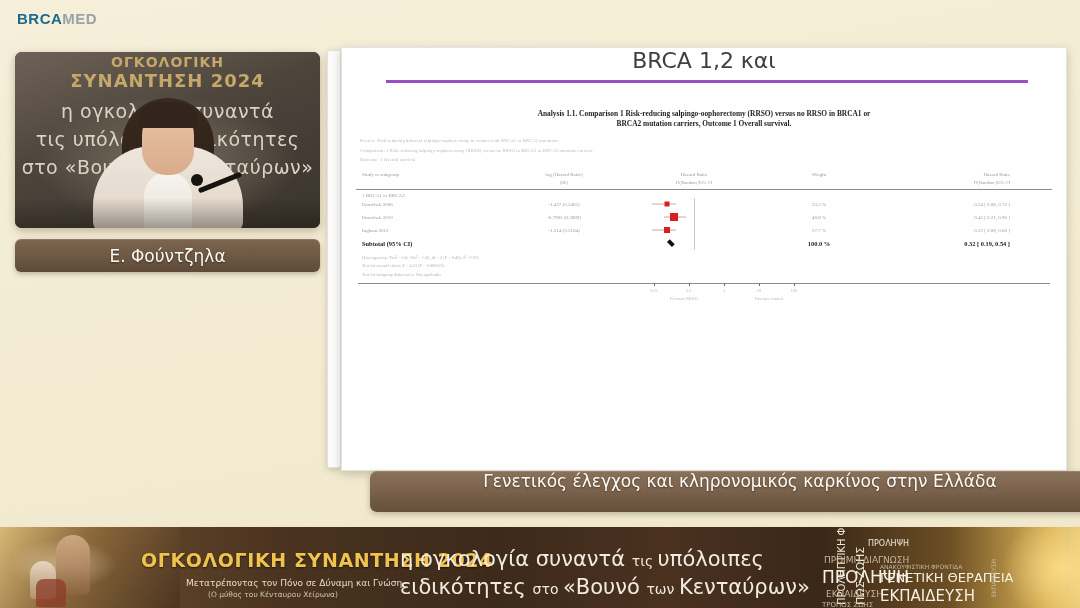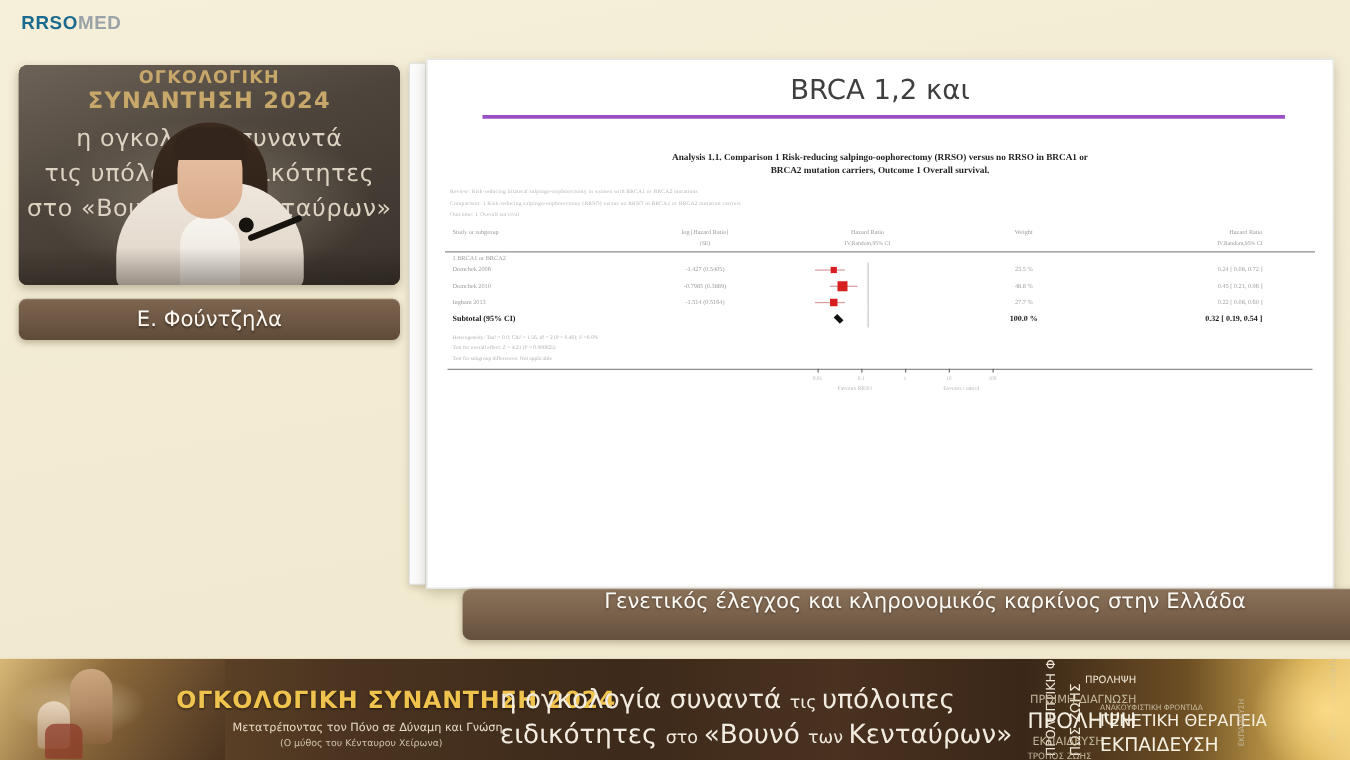--- a/index.html
+++ b/index.html
@@ -128,21 +128,20 @@
     width: 726px; height: 424px;
     background: #ffffff;
     border: 1px solid #e4e4e4;
     box-shadow: 0 3px 9px rgba(90,75,40,.28);
     overflow: hidden;
   }
   .slide-title {
     text-align: center; color: #3f3f3f;
     font-family: "DejaVu Sans", sans-serif;
     font-size: 22px; line-height: 26px; font-weight: 400;
-    margin-top: 12px;
   }
   .title-rule {
     height: 3px; background: #9b4fc4;
     margin: 6px 38px 0 44px;
   }
 
   
   .fp {
     margin: 26px 12px 0 12px;
     font-family: "Liberation Serif", serif;
@@ -277,21 +276,21 @@
     letter-spacing: .6px;
     font-family: "DejaVu Sans", sans-serif;
     text-shadow: 0 1px 2px rgba(0,0,0,.6);
   }
   .banner-sub1 {
     position: absolute; left: 186px; top: 51px;
     color: #e7dcc6; font-size: 9px;
     font-family: "DejaVu Sans", sans-serif;
   }
   .banner-sub2 {
-    position: absolute; left: 224px; top: 63px;
+    position: absolute; left: 208px; top: 63px;
     color: #cfc3ad; font-size: 7.5px;
     font-family: "DejaVu Sans", sans-serif;
   }
   .banner-line1 {
     position: absolute; left: 400px; top: 20px;
     color: #f2ece0; font-size: 21px;
     font-family: "DejaVu Sans", sans-serif;
   }
   .banner-line2 {
     position: absolute; left: 400px; top: 48px;
@@ -312,21 +311,21 @@
     background: radial-gradient(ellipse 70% 90% at 85% 50%, rgba(255,224,140,.85) 0%, rgba(120,85,35,0) 72%);
     pointer-events: none;
   }
 </style>
 </head>
 <body>
 
 <div id="app">
 
   <div class="logo">
-    <span class="live">RRSO</span><span class="med">MED</span>
+    <span class="live">BRCA</span><span class="med">MED</span>
   </div>
 
   <div class="video-wrap">
     <div class="video-bg"></div>
     <div class="board-txt bt1">ΟΓΚΟΛΟΓΙΚΗ</div>
     <div class="board-txt bt2">ΣΥΝΑΝΤΗΣΗ 2024</div>
     <div class="board-txt bt3">η ογκολογία συναντά</div>
     <div class="board-txt bt4">τις υπόλοιπες ειδικότητες</div>
     <div class="board-txt bt5">στο «Βουνό των Κενταύρων»</div>
     <div class="fig-hair-back"></div>

